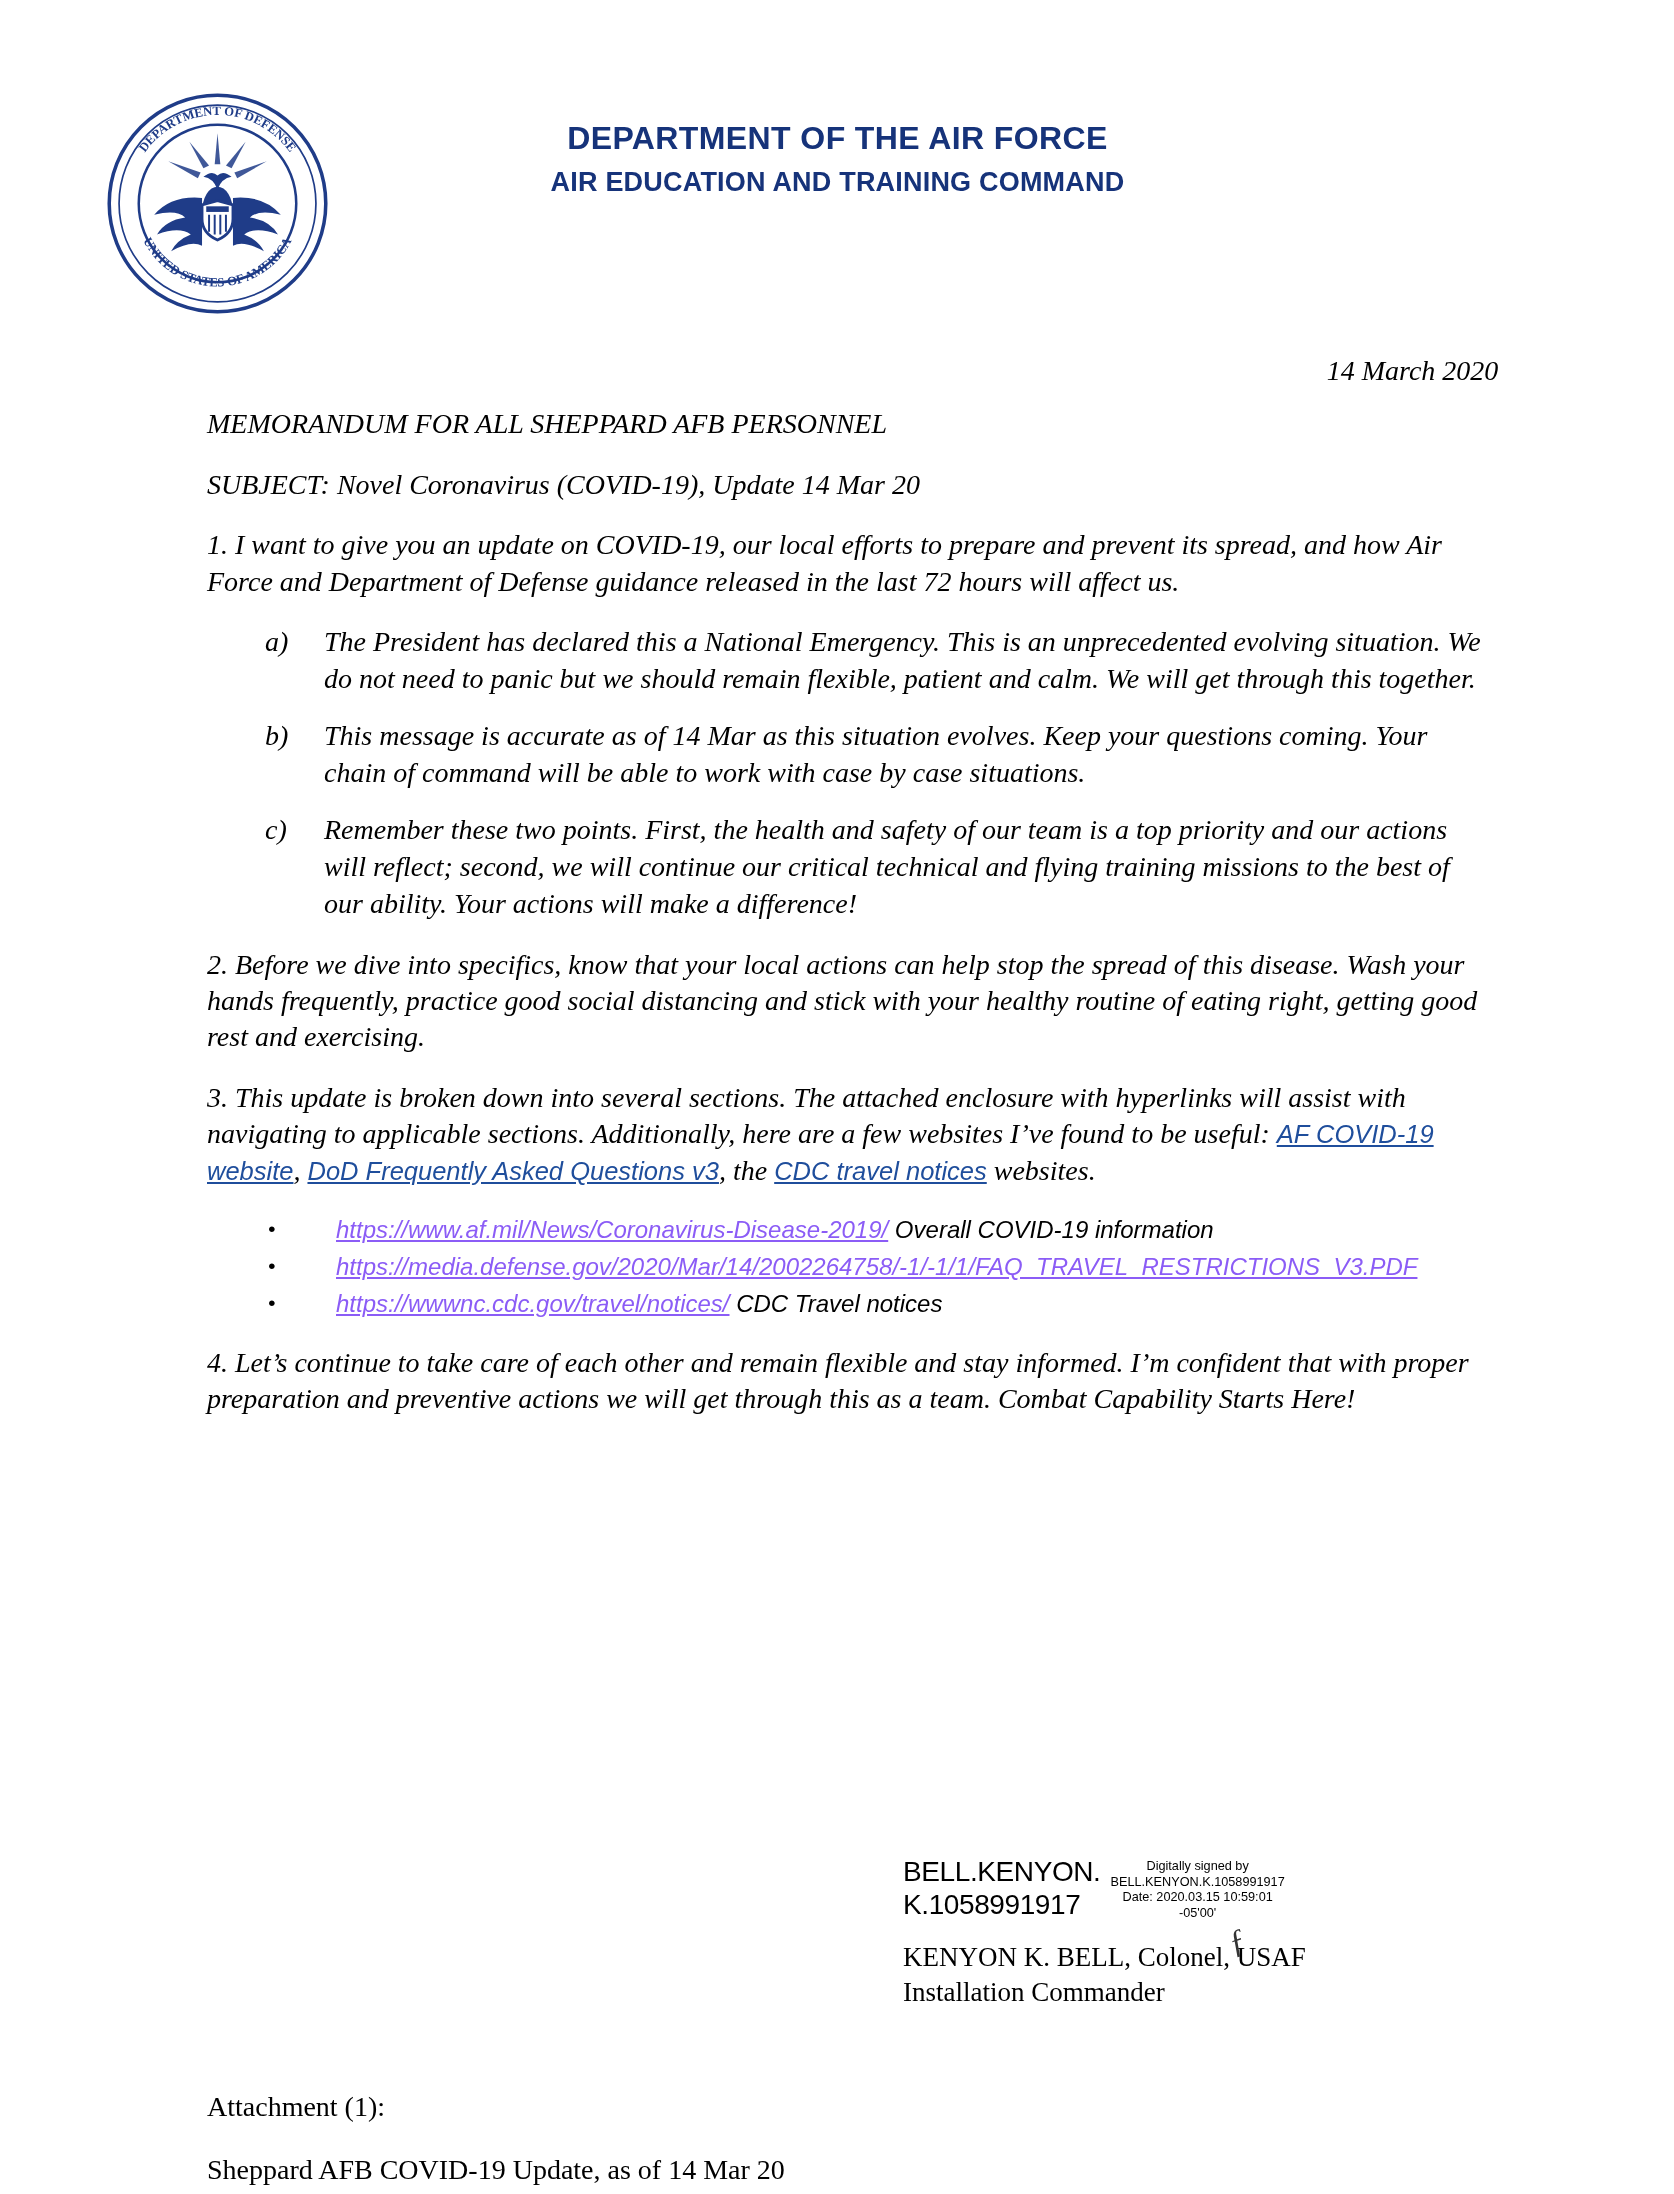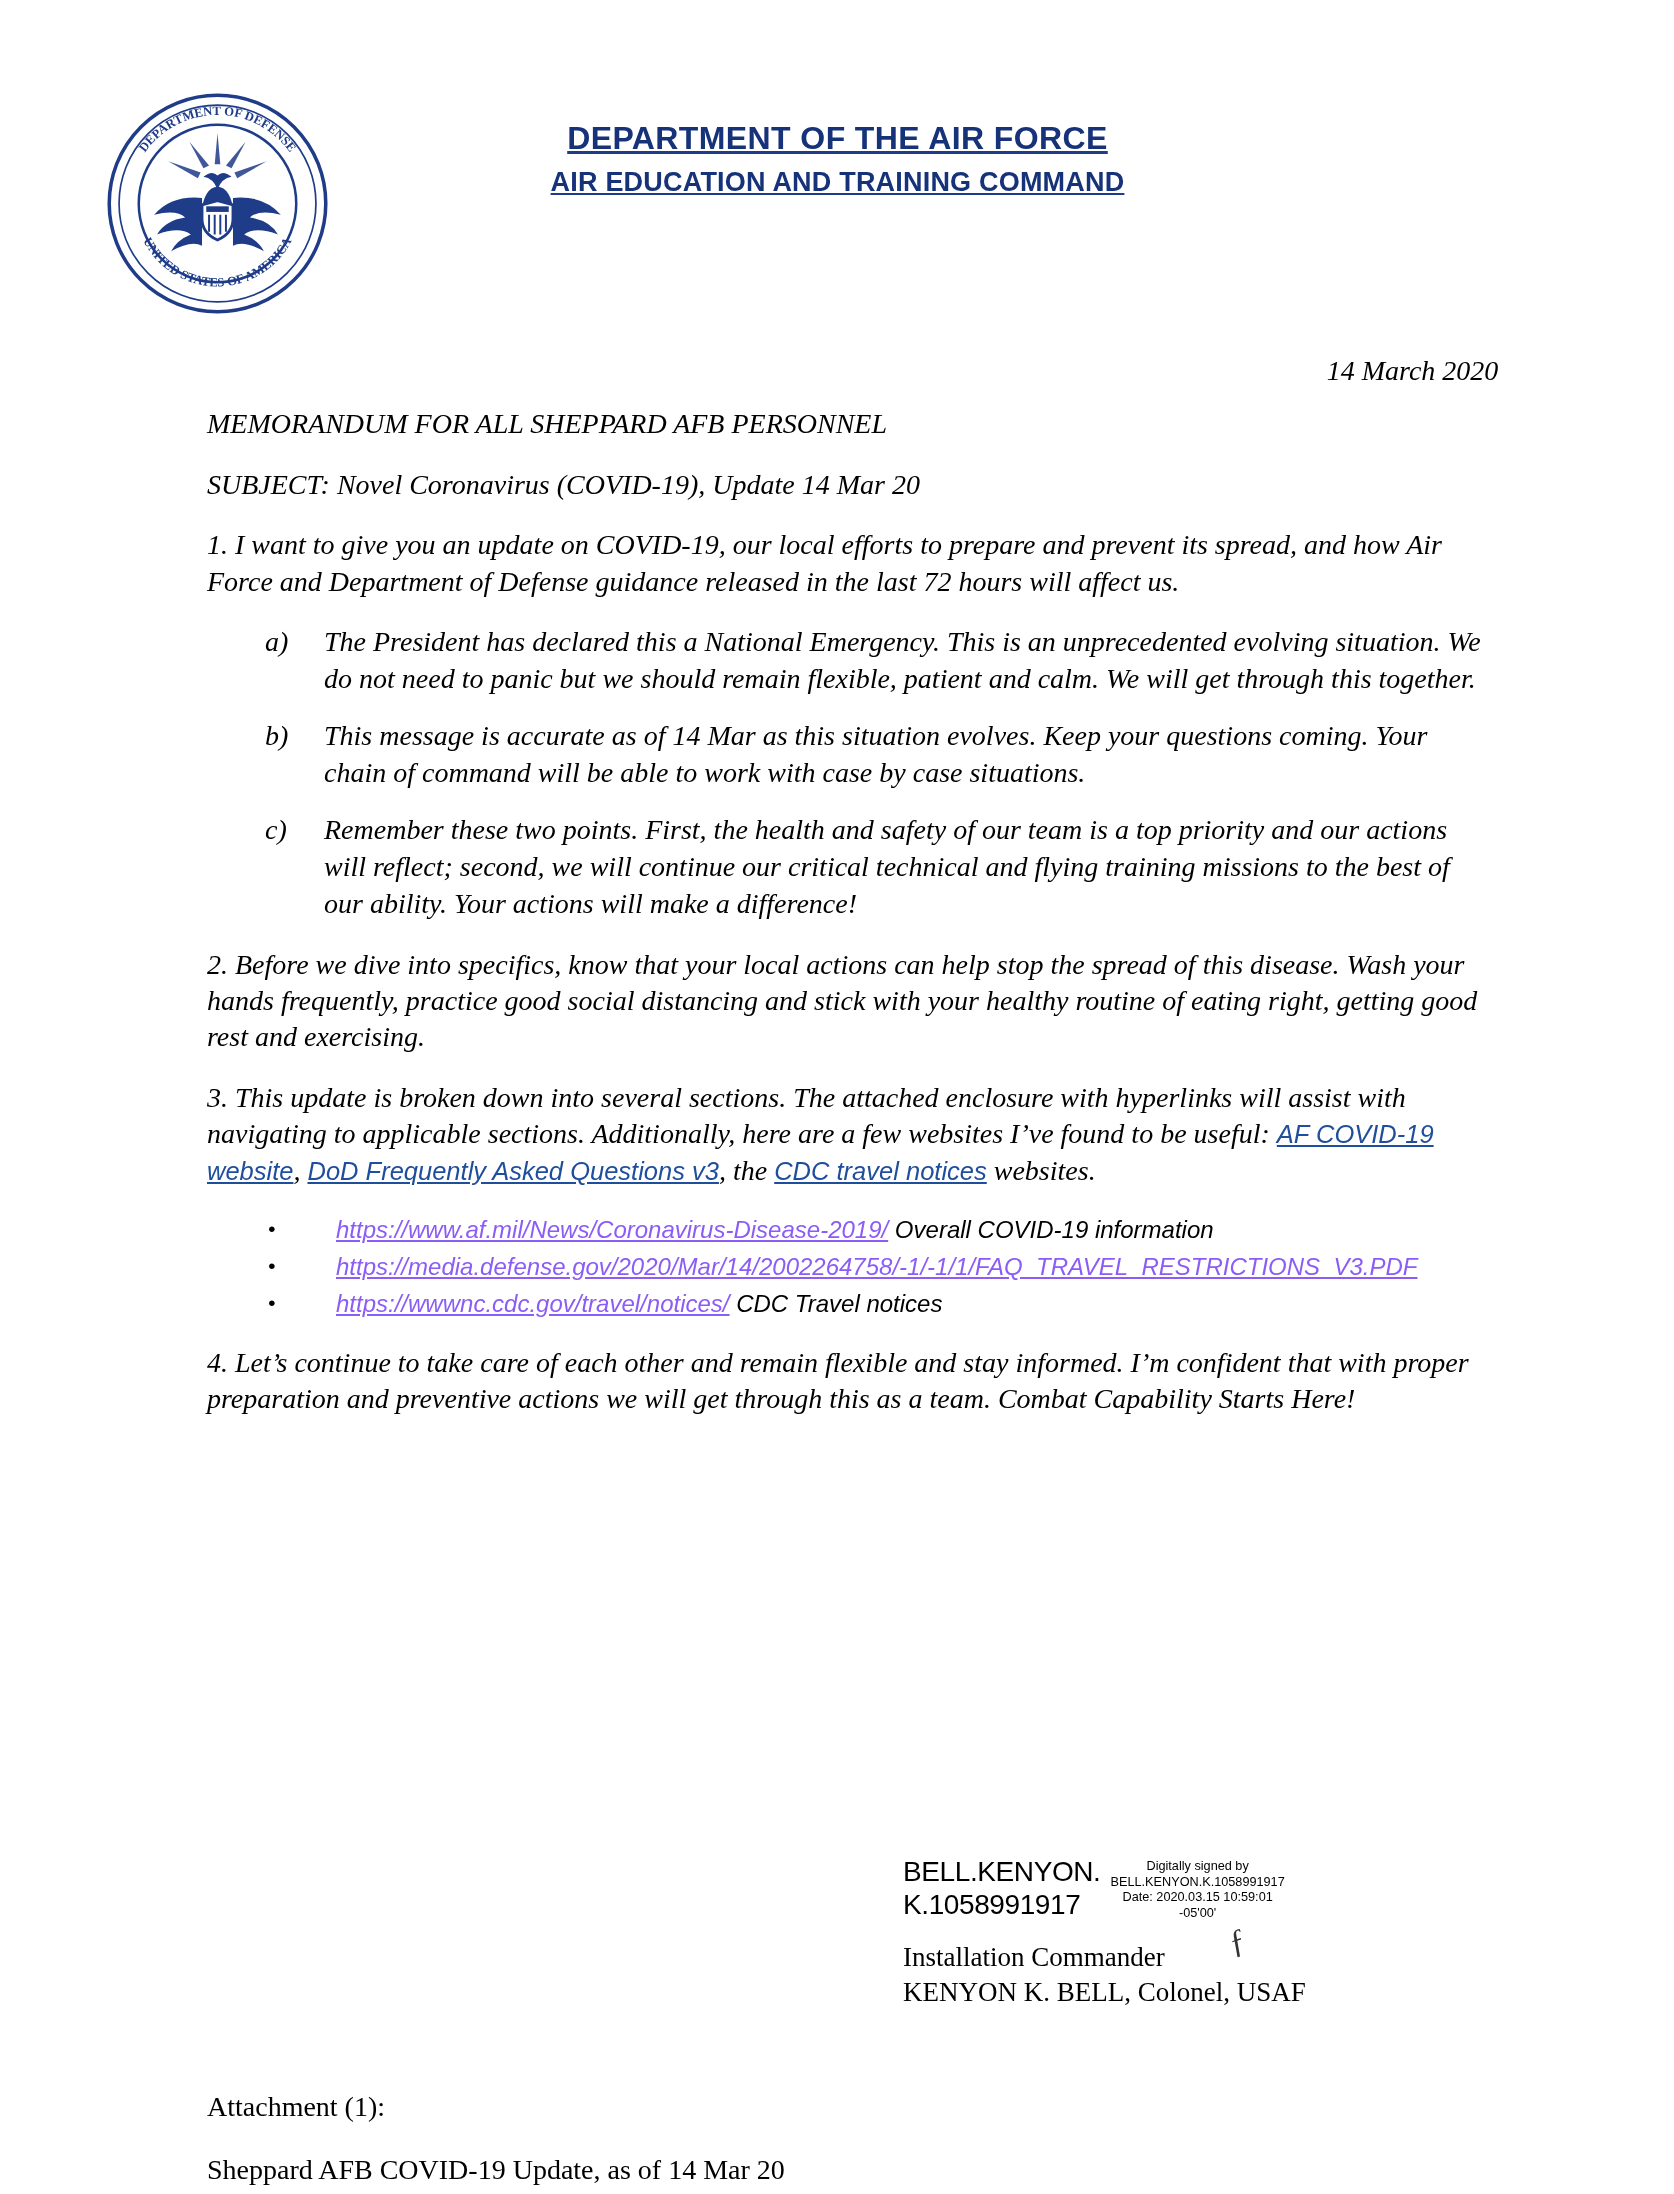--- a/index.html
+++ b/index.html
@@ -38,21 +38,20 @@
   .seal svg { display: block; }
 
   .header-text {
     position: absolute;
     left: 0;
     right: 0;
     top: 120px;
     text-align: center;
     font-family: "Liberation Sans", sans-serif;
     color: #1F3C88;
-    text-decoration: underline;
   }
   .org-line1 {
     font-size: 32px;
     font-weight: bold;
     letter-spacing: 0.4px;
     color: #16337a;
     margin-bottom: 10px;
   }
   .org-line2 {
     font-size: 27px;
@@ -298,22 +297,22 @@
       </div>
       <div class="sig-meta">
         <div>Digitally signed by</div>
         <div>BELL.KENYON.K.1058991917</div>
         <div>Date: 2020.03.15 10:59:01</div>
         <div>-05'00'</div>
       </div>
       <div class="sig-flourish">ƒ</div>
     </div>
     <div class="sig-title">
+      <div>KENYON K. BELL, Colonel, USAF</div>
       <div>Installation Commander</div>
-      <div>KENYON K. BELL, Colonel, USAF</div>
     </div>
   </div>
 
   <div class="attach">
     <p>Attachment (1):</p>
     <p>Sheppard AFB COVID-19 Update, as of 14 Mar 20</p>
   </div>
 
 </div>
 

